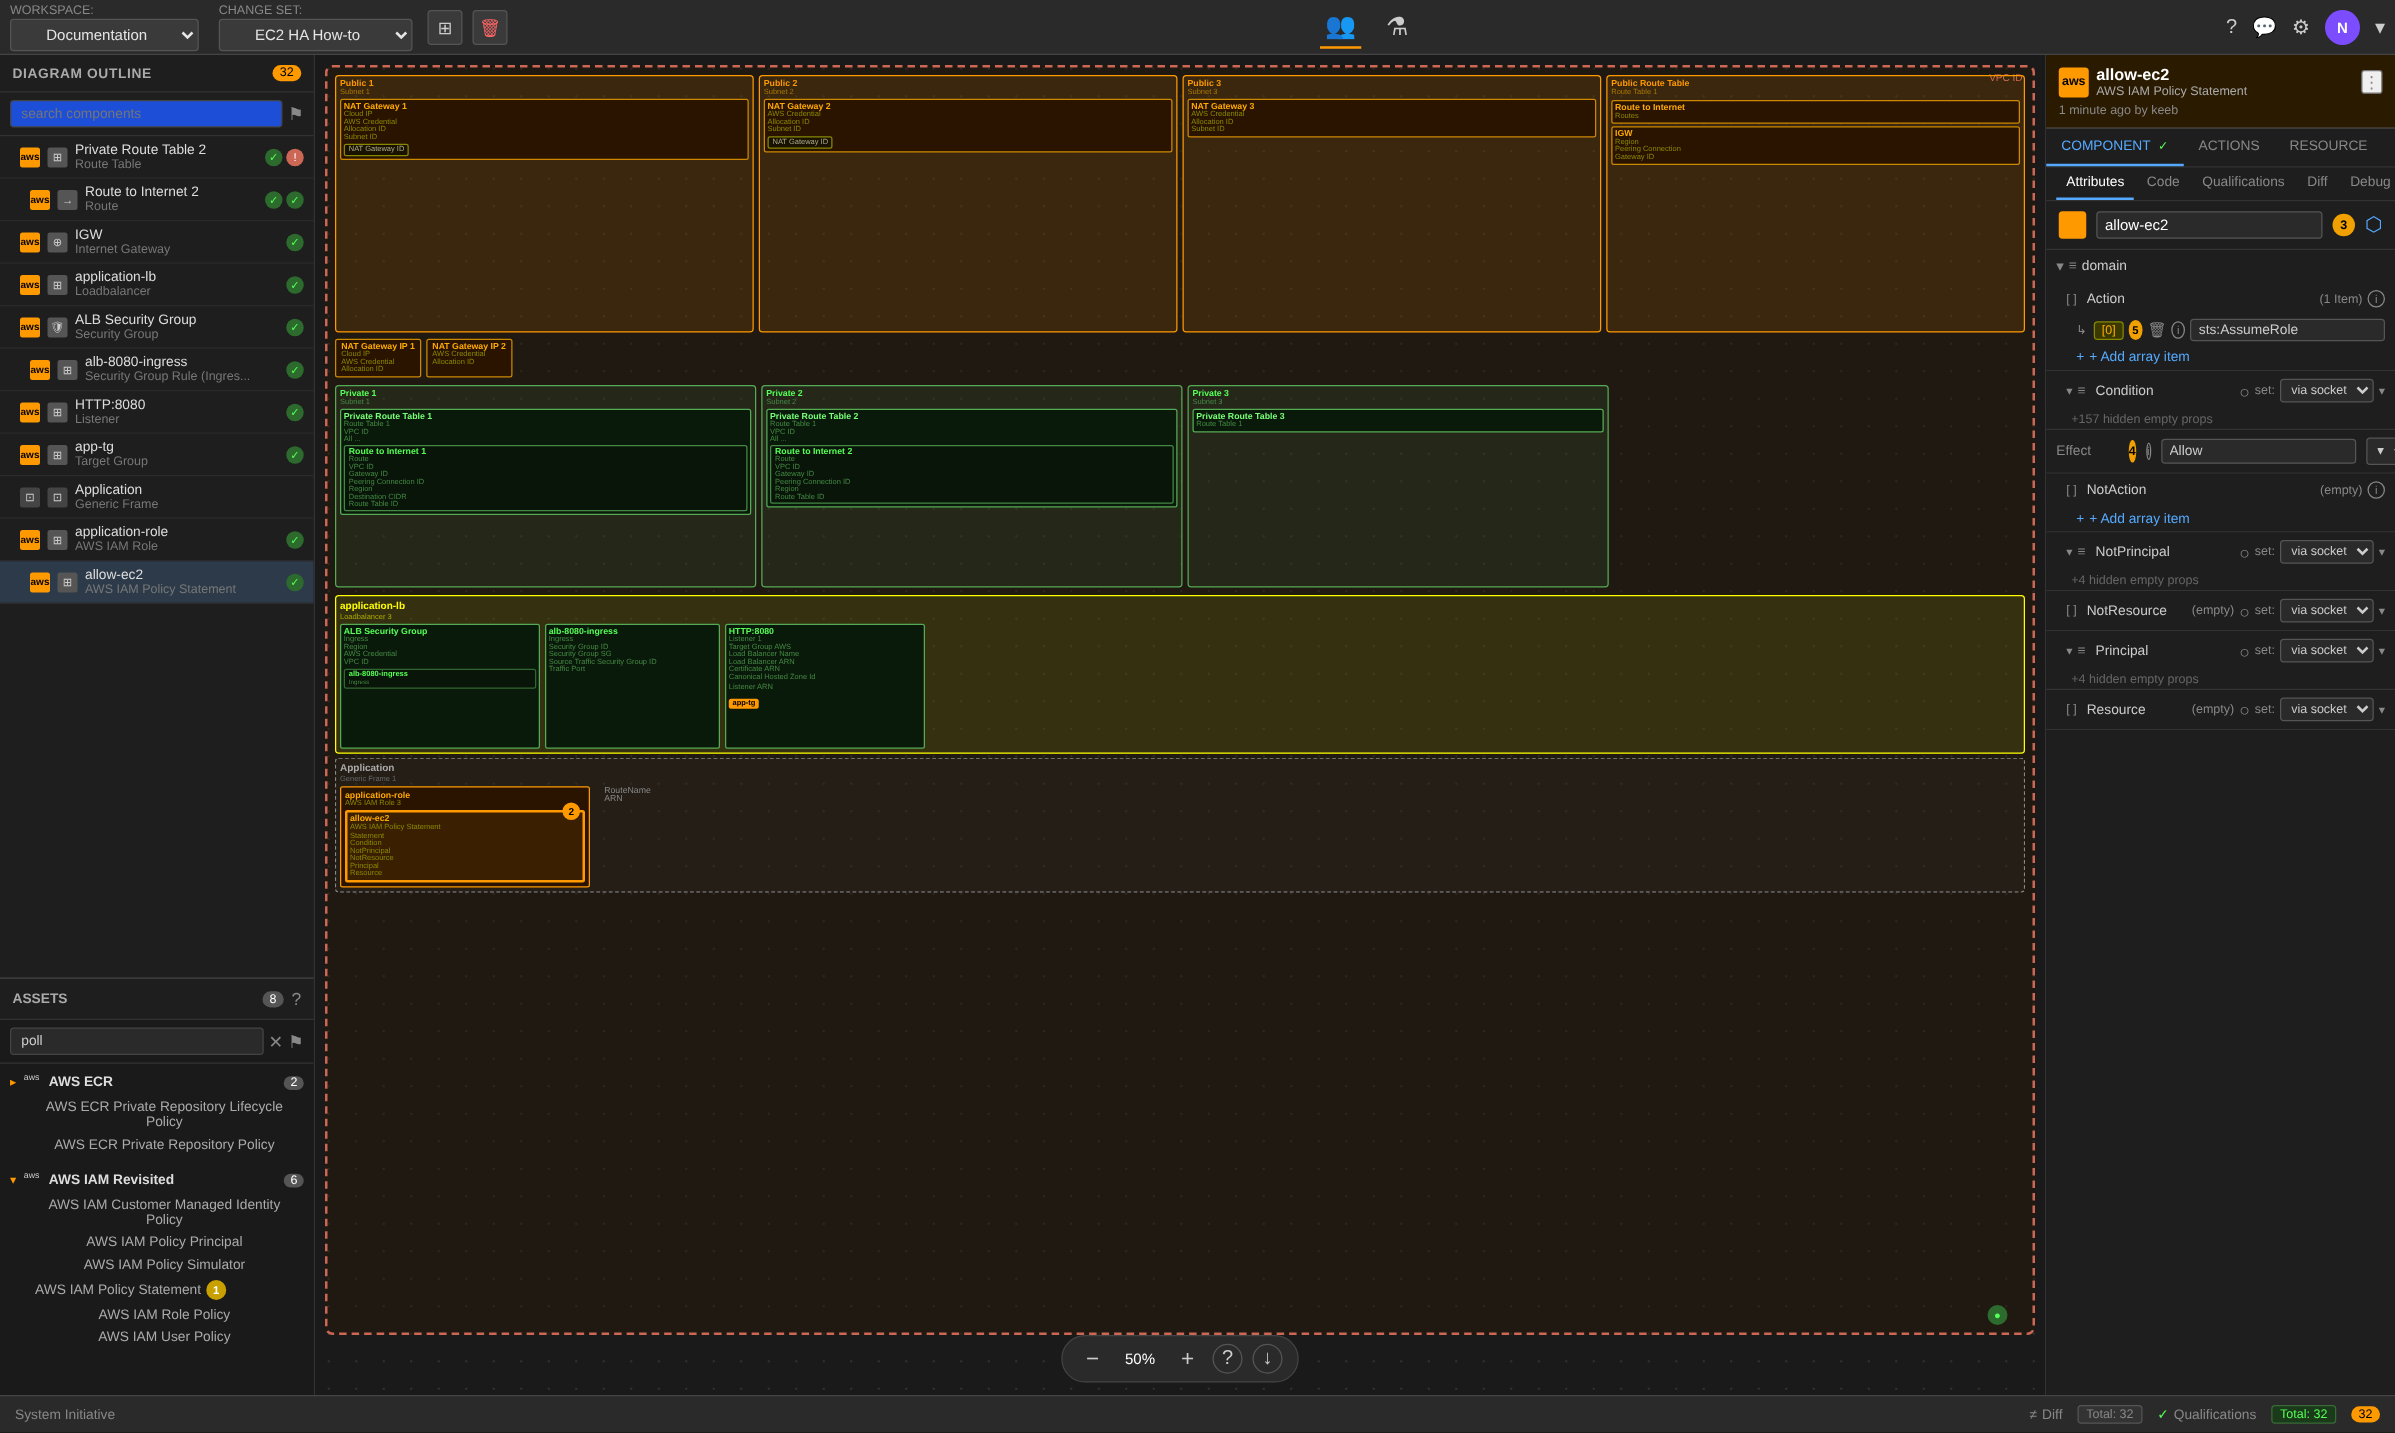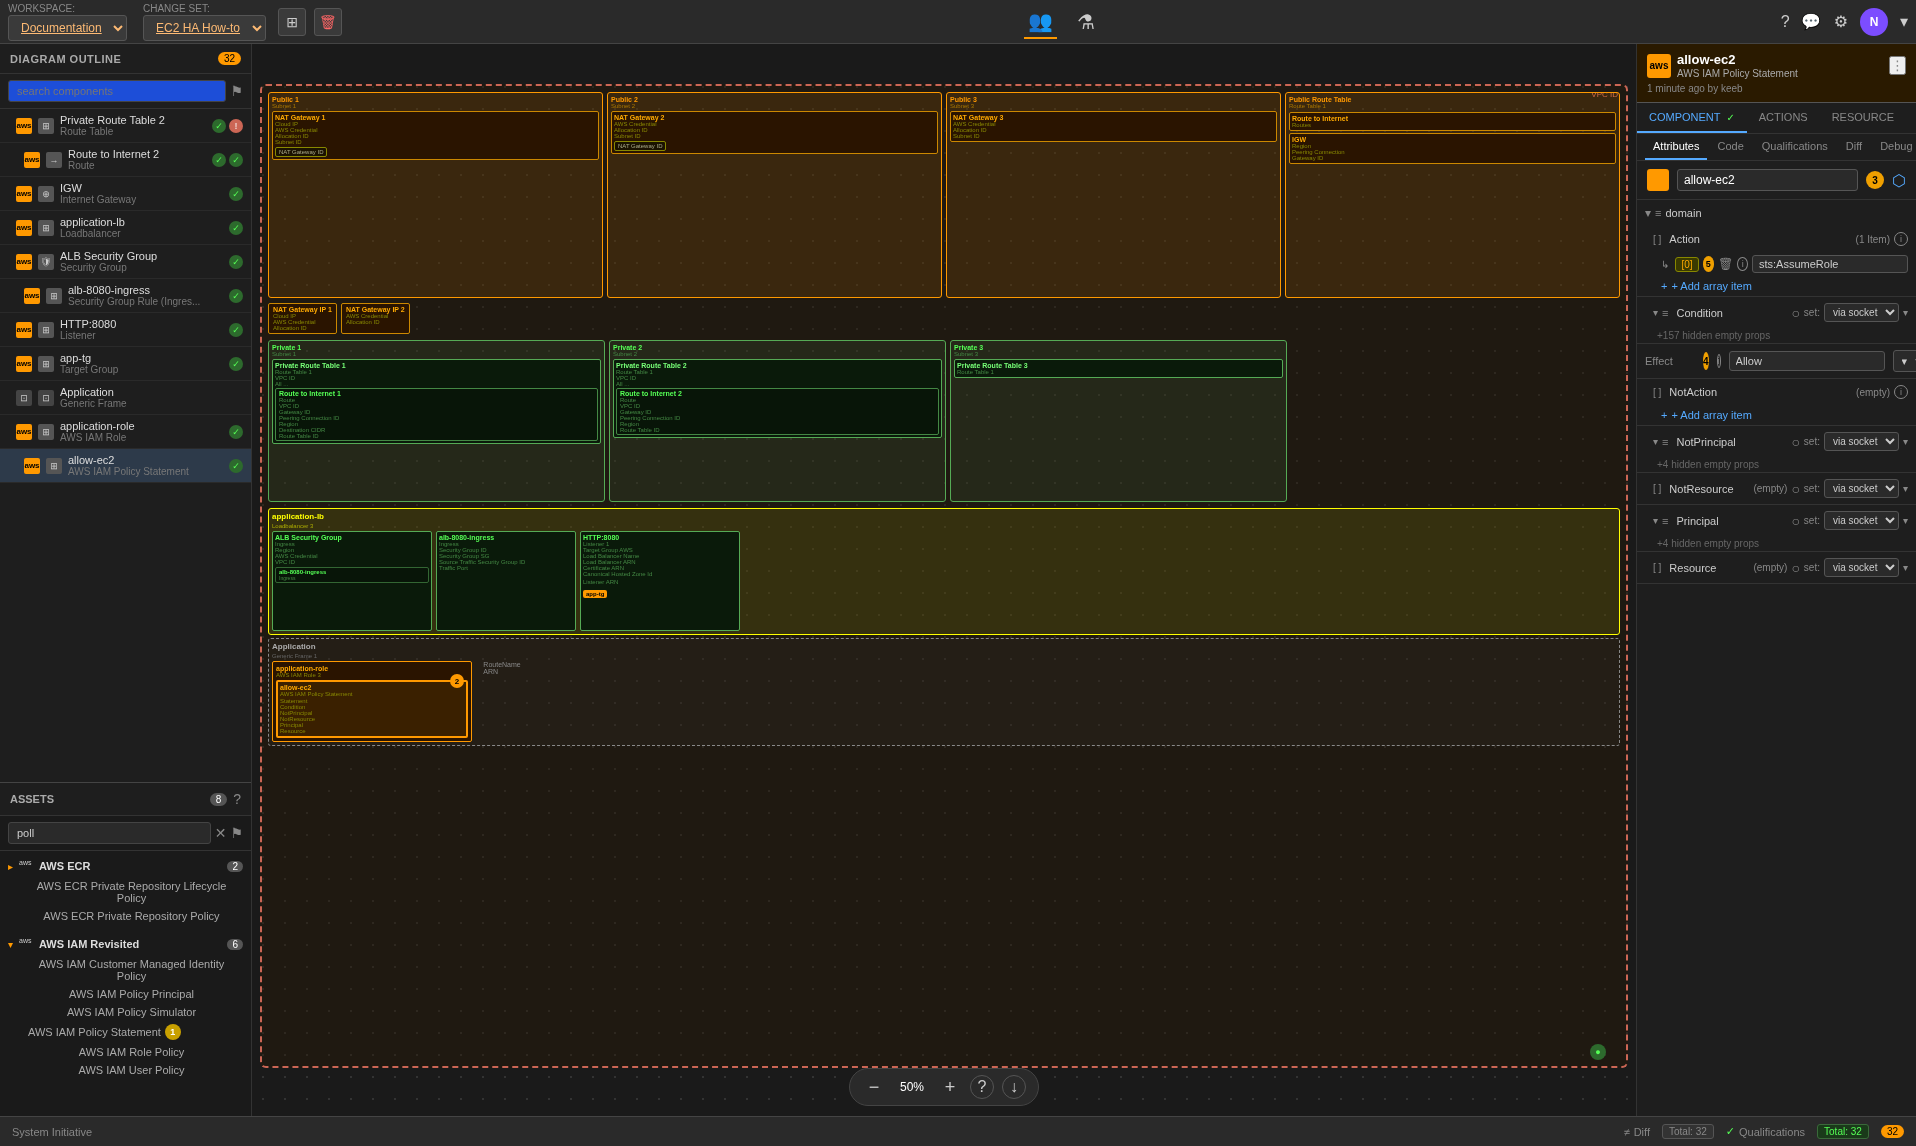--- a/index.html
+++ b/index.html
@@ -1,21 +1,21 @@
 <!DOCTYPE html>
 <html><head>
   <meta charset="utf-8">
   <style>
     * { box-sizing: border-box; margin: 0; padding: 0; }
     body { font-family: -apple-system, BlinkMacSystemFont, 'Segoe UI', sans-serif; font-size: 12px; background: #1a1a1a; color: #ccc; overflow: hidden; height: 1146px; width: 1916px; }
     
     
     .topbar { display: flex; align-items: center; height: 44px; background: #2a2a2a; border-bottom: 1px solid #444; padding: 0 8px; gap: 8px; }
     .workspace-label { color: #888; font-size: 10px; text-transform: uppercase; }
-    .workspace-select { background: #3a3a3a; color: #fdba74; border: 1px solid #555; padding: 4px 8px; border-radius: 3px; font-size: 12px; text-decoration: underline; }
+    .workspace-select { background: #3a3a3a; color: #e5e5e5; border: 1px solid #555; padding: 4px 24px; border-radius: 3px; font-size: 12px; }
     .top-icons { display: flex; gap: 8px; align-items: center; margin-left: 4px; }
     .top-icon-btn { background: #3a3a3a; border: 1px solid #555; color: #ccc; width: 28px; height: 28px; border-radius: 3px; display: flex; align-items: center; justify-content: center; cursor: pointer; font-size: 14px; }
     .top-center { flex: 1; display: flex; justify-content: center; gap: 16px; }
     .top-center-btn { background: none; border: none; color: #ccc; font-size: 20px; cursor: pointer; padding: 4px; }
     .top-center-btn.active { color: #fff; border-bottom: 2px solid #f90; }
     .top-right { display: flex; align-items: center; gap: 12px; margin-left: auto; }
     .top-right-icon { color: #ccc; font-size: 16px; cursor: pointer; }
     .user-avatar { width: 28px; height: 28px; border-radius: 50%; background: #7c4dff; color: #fff; display: flex; align-items: center; justify-content: center; font-size: 12px; font-weight: bold; cursor: pointer; }
 
     
@@ -52,21 +52,21 @@
     .assets-input { background: #2a2a2a; border: 1px solid #444; color: #ccc; padding: 4px 8px; border-radius: 3px; font-size: 11px; flex: 1; }
     .clear-btn { color: #888; cursor: pointer; font-size: 14px; }
     .asset-group { padding: 4px 8px; }
     .asset-group-header { display: flex; align-items: center; gap: 6px; padding: 4px 0; cursor: pointer; }
     .asset-group-title { font-size: 11px; color: #ddd; font-weight: bold; flex: 1; }
     .asset-item { padding: 3px 8px 3px 20px; font-size: 11px; color: #aaa; cursor: pointer; text-align: center; }
     .badge-small { background: #555; color: #fff; border-radius: 8px; padding: 0 5px; font-size: 10px; }
     .badge-yellow { background: #c8a000; color: #fff; border-radius: 50%; width: 16px; height: 16px; display: inline-flex; align-items: center; justify-content: center; font-size: 9px; font-weight: bold; }
 
     
-    .canvas-area { flex: 1; background: #1a1a1a; position: relative; overflow: hidden; margin-top: 32px; }
+    .canvas-area { flex: 1; background: #1a1a1a; position: relative; overflow: hidden; }
     
     
     .canvas-toolbar { position: absolute; bottom: 10px; left: 50%; transform: translateX(-50%); display: flex; align-items: center; gap: 8px; background: #2a2a2a; border: 1px solid #444; border-radius: 20px; padding: 6px 12px; }
     .zoom-btn { background: none; border: none; color: #ccc; cursor: pointer; font-size: 18px; width: 24px; height: 24px; display: flex; align-items: center; justify-content: center; }
     .zoom-level { color: #fff; font-size: 12px; min-width: 36px; text-align: center; }
     .canvas-tool-btn { background: none; border: none; color: #ccc; cursor: pointer; font-size: 16px; width: 24px; height: 24px; display: flex; align-items: center; justify-content: center; border: 1px solid #555; border-radius: 50%; }
     
     
     .right-panel { width: 280px; background: #1e1e1e; border-left: 1px solid #333; display: flex; flex-direction: column; flex-shrink: 0; overflow-y: auto; }
     .right-header { background: #2a1a00; border-bottom: 1px solid #555; padding: 8px 10px; }

